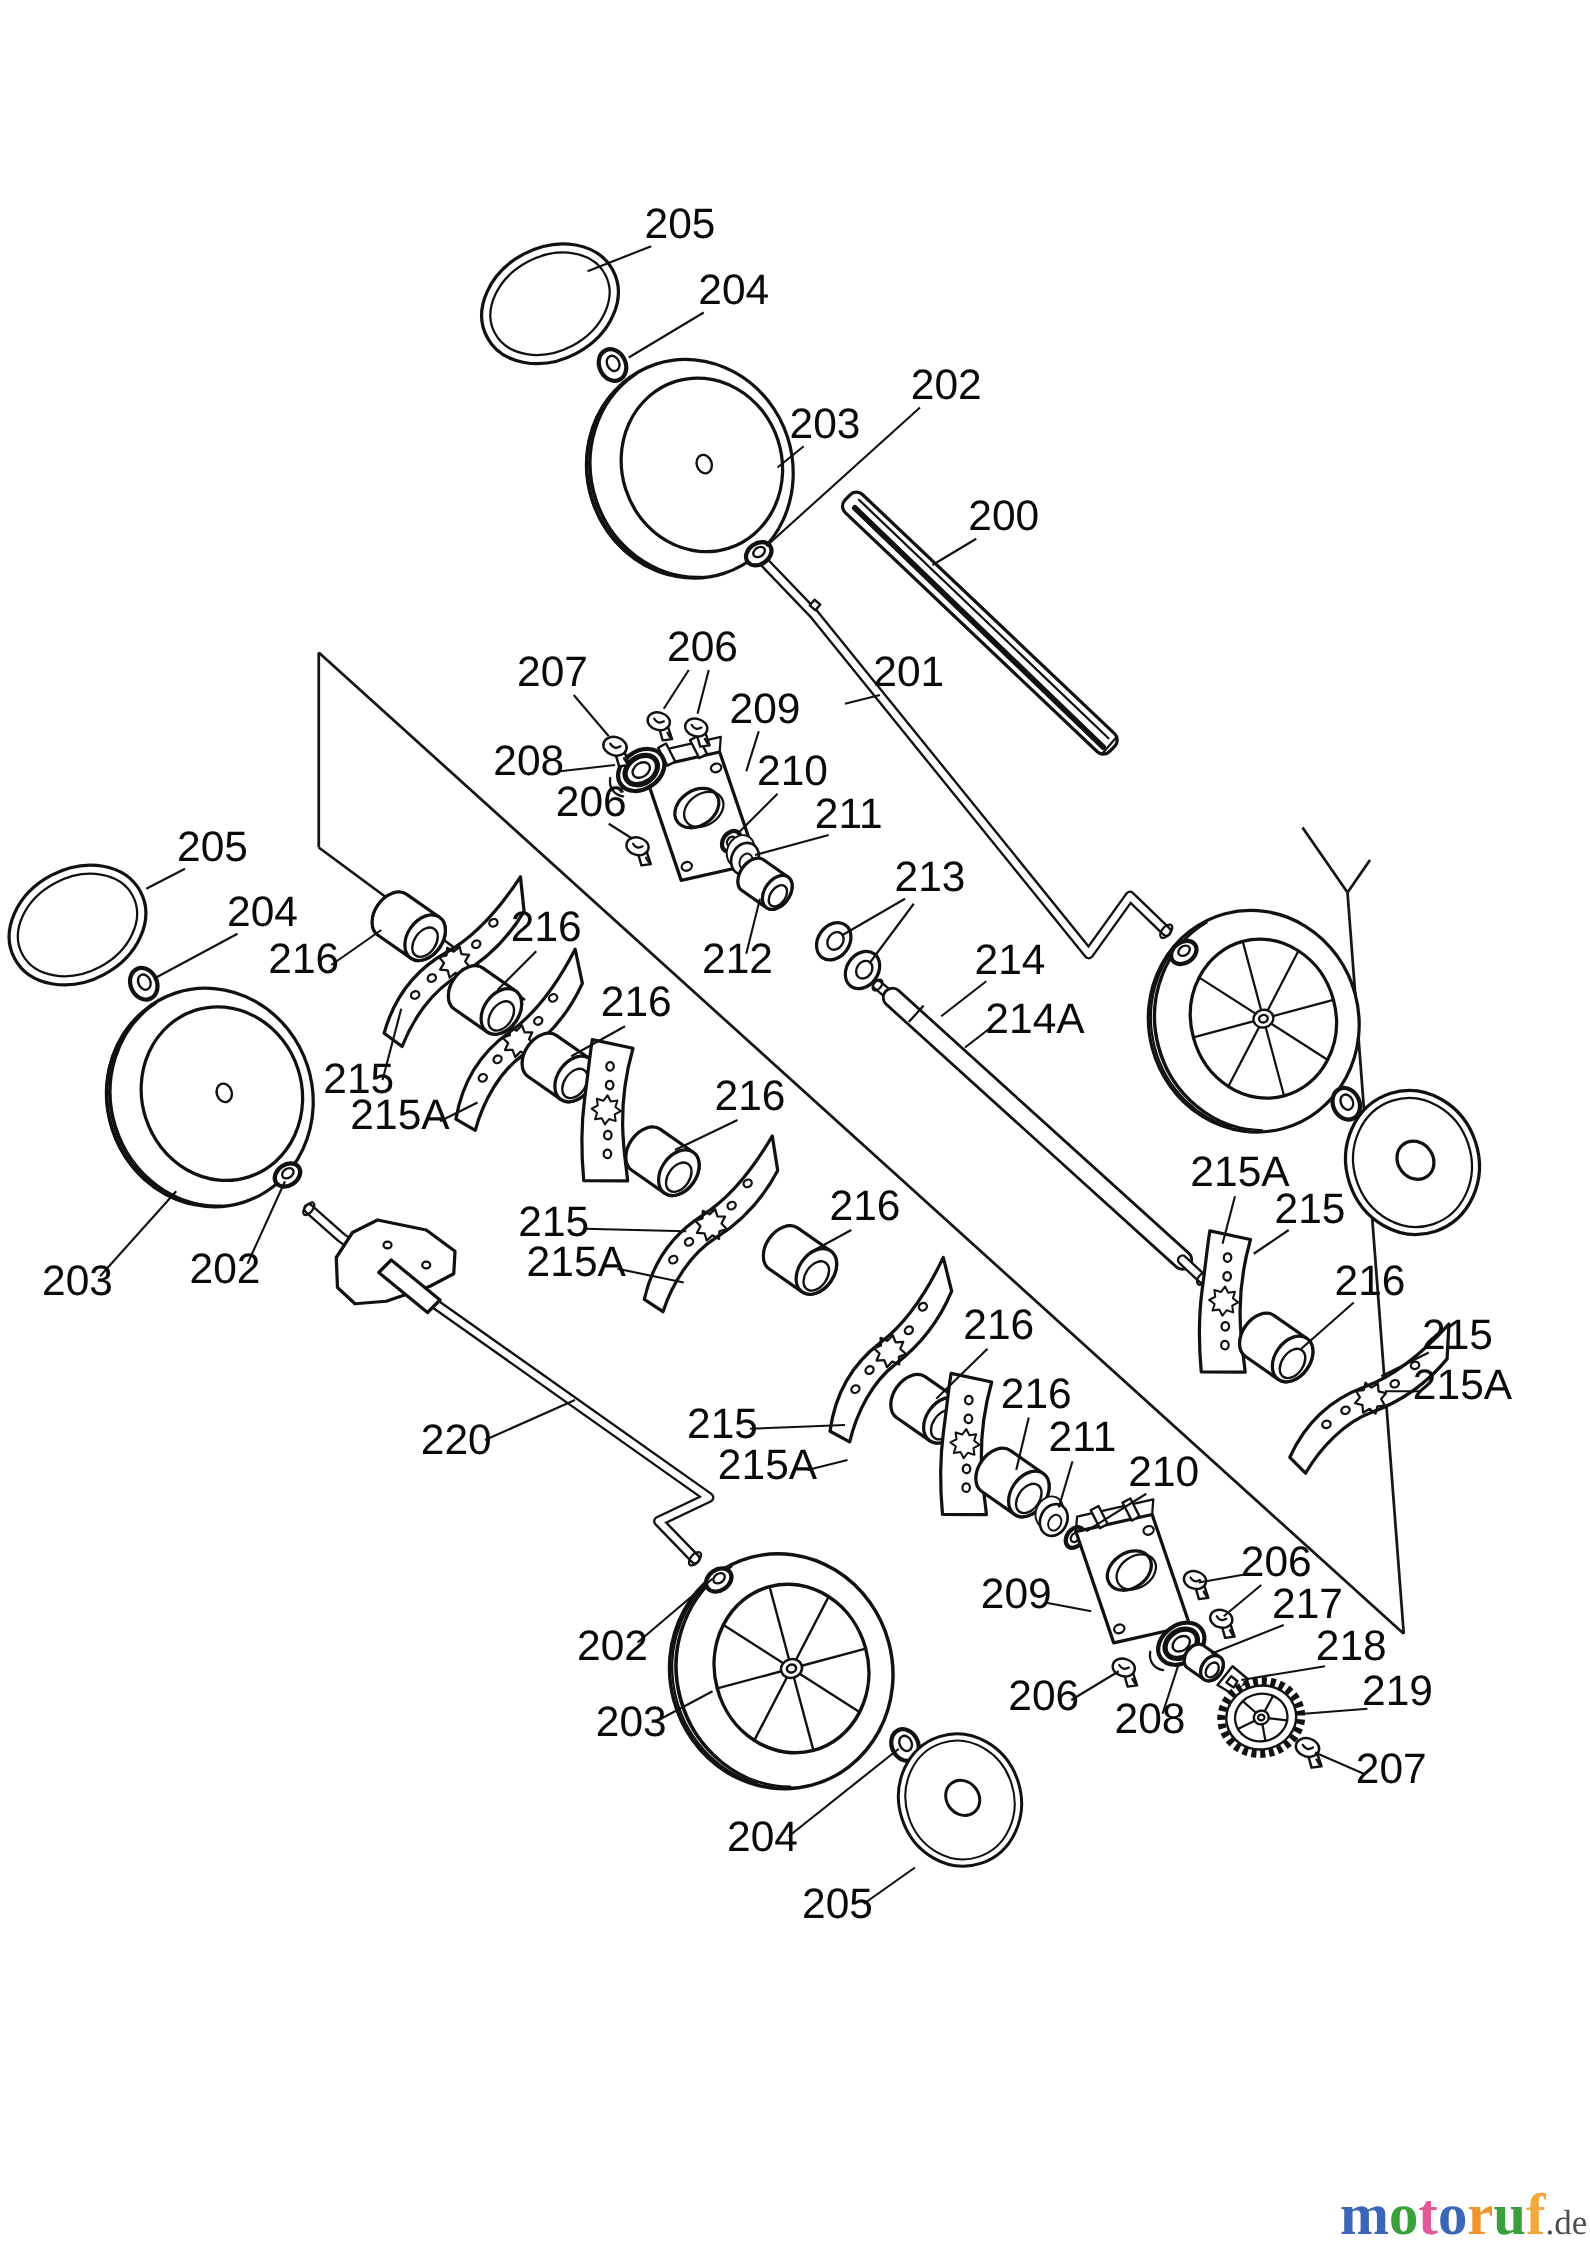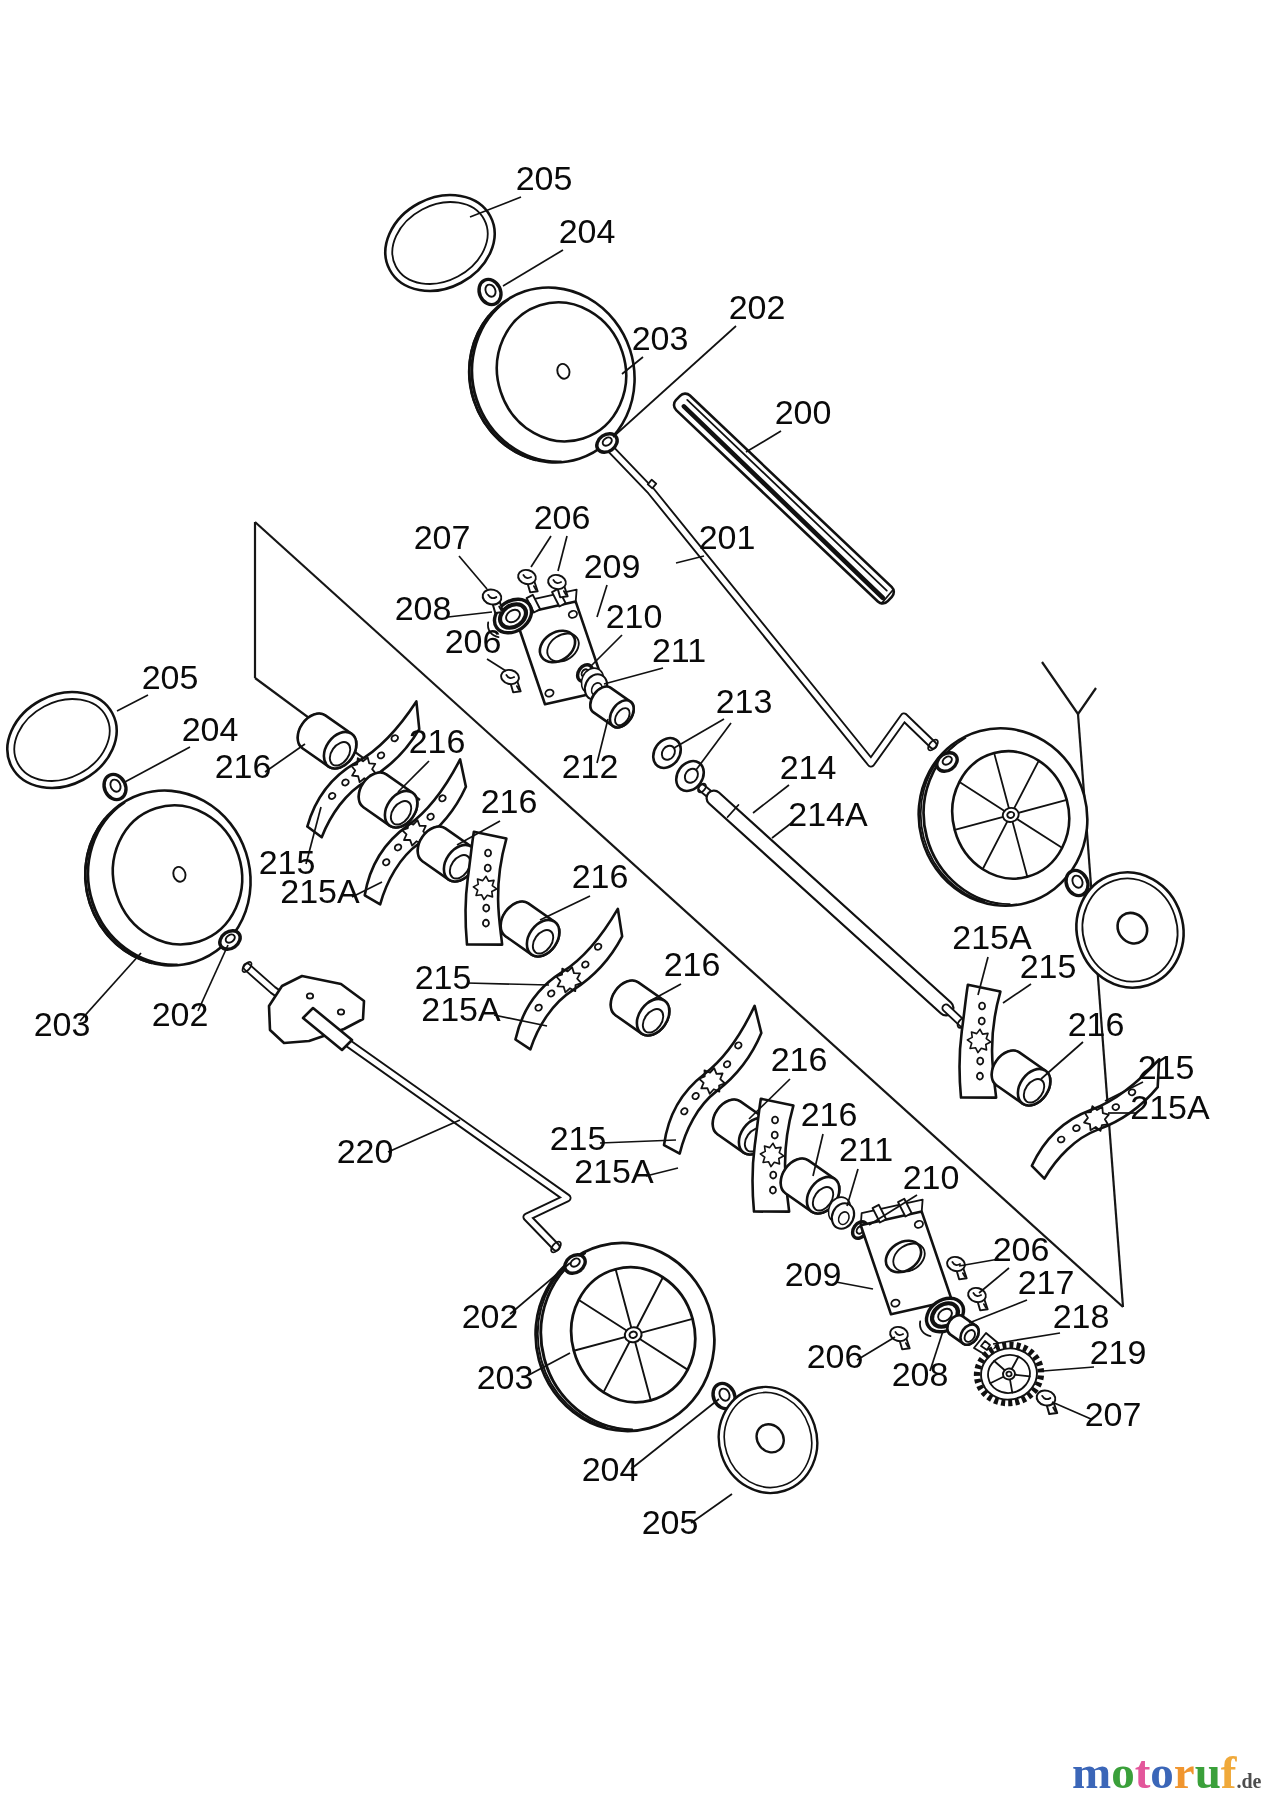--- a/index.html
+++ b/index.html
@@ -21,21 +21,21 @@
   .axO{stroke:#111;stroke-width:17;fill:none;stroke-linecap:round}
   .axI{stroke:#fff;stroke-width:12.6;fill:none;stroke-linecap:round}
   .teeth{fill:#fff;stroke:#111;stroke-width:6.5;stroke-dasharray:4 3.1}
   .leader{stroke:#111;stroke-width:1.7}
   .part-label{font:400 34px "Liberation Sans",sans-serif;fill:#0a0a0a;text-anchor:middle}
 
   .drawing-number{position:absolute;left:946px;top:1731px;
      font:400 52px "Liberation Sans",sans-serif;color:#000;letter-spacing:1px;white-space:nowrap;}
   .watermark{position:absolute;left:1072px;top:1749px;
      font-family:"Liberation Serif",serif;font-weight:700;font-size:47px;line-height:1;white-space:nowrap;}
-  .watermark .suffix{font-size:20px;font-weight:700;}
+  .watermark .suffix{font-size:28px;font-weight:400;}
 </style>
 </head>
 <body>
 
 <div class="stage">
 
 <svg id="schematic" width="1272" height="1800" viewBox="0 0 1272 1800" xmlns="http://www.w3.org/2000/svg">
 
   <defs>
 

